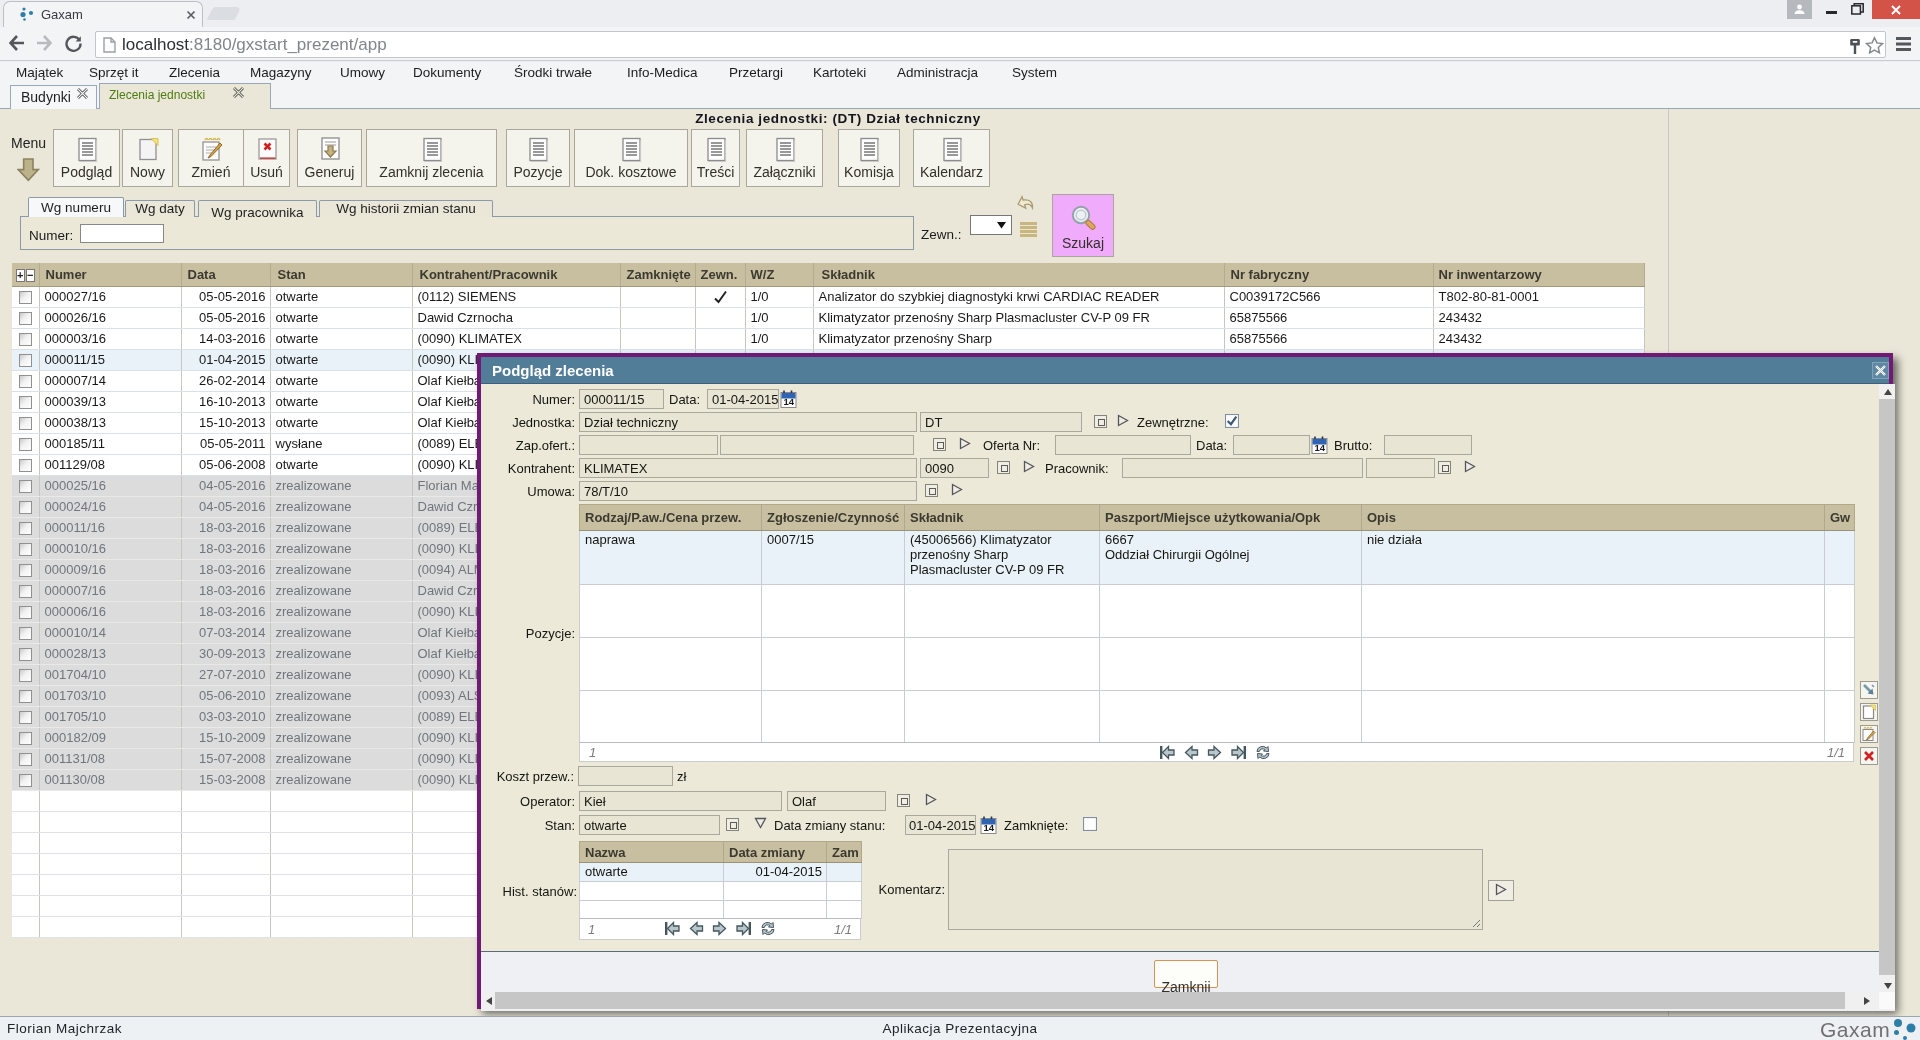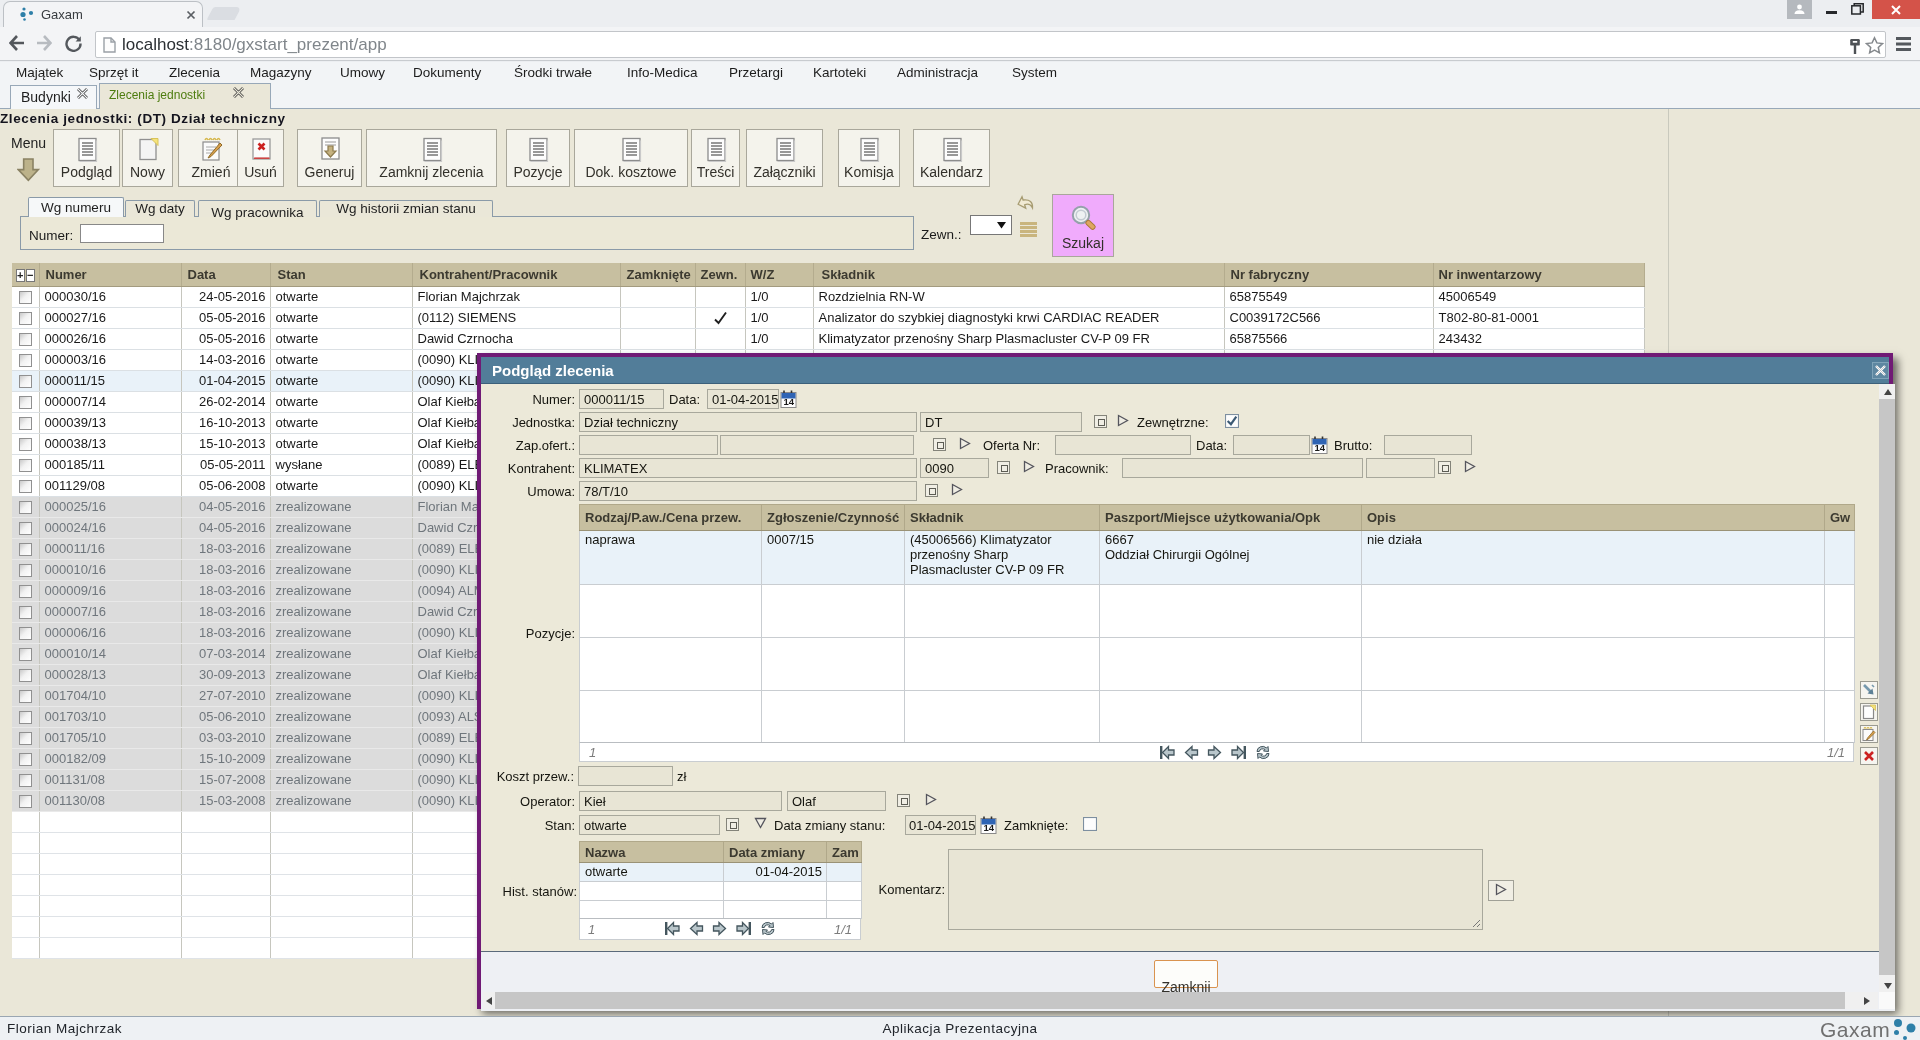--- a/index.html
+++ b/index.html
@@ -10,21 +10,21 @@
 #chrome { position:absolute; left:0; top:0; width:1920px; height:62px; background:#eceef1; }
 #toolbar { position:absolute; left:0; top:27px; width:1920px; height:34px; background:#f3f4f6; border-bottom:1px solid #c8cbcf; }
 #tab { position:absolute; left:3px; top:1px; width:200px; height:26px; background:#f3f4f6; border:1px solid #bcc0c5; border-bottom:none; border-radius:7px 7px 0 0; }
 #urlbar { position:absolute; left:95px; top:31px; width:1791px; height:27px; background:#fff; border:1px solid #c2c5c9; border-radius:2px; }
 
 #appmenu { position:absolute; left:0; top:62px; width:1920px; height:22px; background:#f2f4f6; }
 #apptabs { position:absolute; left:0; top:84px; width:1920px; height:25px; background:#f2f4f6; border-bottom:1px solid #98a8b8; }
 .menuitem { position:absolute; top:3px; font-size:13.5px; color:#1c1c1c; }
 
 #page { position:absolute; left:0; top:109px; width:1920px; height:907px; background:#eae7d8; }
-#ptitle { position:absolute; left:0; top:2px; width:1676px; text-align:left; font-size:13.5px; font-weight:bold; color:#14141e; letter-spacing:0.6px; }
+#ptitle { position:absolute; left:0; top:2px; width:1676px; text-align:center; font-size:13.5px; font-weight:bold; color:#14141e; letter-spacing:0.6px; }
 .tbtn { position:absolute; top:20px; height:58px; background:#f4f3ec; border:1px solid #a9a79b; text-align:center; font-size:14px; color:#32302a; }
 .tbtn .lbl { position:absolute; bottom:6px; left:0; right:0; }
 .tbtn svg { position:absolute; top:7px; left:50%; margin-left:-11px; }
 
 .ftab { position:absolute; font-size:13.5px; color:#1e1e1e; text-align:center; border:1px solid #8a9aa8; border-bottom:none; background:#eae7d8; border-radius:2px 2px 0 0; }
 
 #mtable { position:absolute; left:12px; top:154px; border-collapse:collapse; table-layout:fixed; font-size:13px; }
 #mtable td { border-right:1px solid #c6c6be; border-bottom:1px solid #dbe0e4; padding:0 0 0 5px; height:21px; overflow:hidden; white-space:nowrap; color:#191919; background:#fff; }
 #mtable tr.hd td { background:#c7bfa0; border-right:1px solid #b4ac8e; border-bottom:1px solid #a39b7f; font-weight:bold; color:#3c3a30; height:23px; }
 #mtable tr.gr td { background:#dcdcdc; color:#6f767c; border-bottom:1px solid #e9e9e9; }
@@ -174,21 +174,21 @@
     </div>
 <div class="tbtn" style="left:178px;width:66px">
       <svg width="24" height="26" viewBox="0 0 24 26">
         <rect x="3" y="5" width="16" height="18" fill="#fbfbfb" stroke="#8c8c8c" stroke-width="1.2"></rect>
         <path d="M5 3 q1.5 -3 3 0 M9 3 q1.5 -3 3 0 M13 3 q1.5 -3 3 0 M17 3 q1.5 -3 3 0" stroke="#d6b84e" stroke-width="1.6" fill="none"></path>
         <path d="M6 10 h10 M6 13 h10 M6 16 h7" stroke="#aaa" stroke-width="1.2"></path>
         <path d="M20 6 L10 18 L8 21 L11 19.5 L22 8 Z" fill="#d9a04c" stroke="#8f6a28" stroke-width="1"></path>
       </svg>
       <div class="lbl">Zmień</div>
     </div>
-<div class="tbtn" style="left:237px;width:47px">
+<div class="tbtn" style="left:243px;width:47px">
       <svg width="24" height="26" viewBox="0 0 24 26">
         <rect x="3" y="2" width="17" height="20" fill="#fbfbfb" stroke="#9a9a9a" stroke-width="1.3"></rect>
         <path d="M8.5 6.5 L14.5 12.5 M14.5 6.5 L8.5 12.5" stroke="#cc2222" stroke-width="2.6"></path>
         <path d="M4 21.2 h15.5" stroke="#cc4444" stroke-width="1.6"></path>
       </svg>
       <div class="lbl">Usuń</div>
     </div>
 <div class="tbtn" style="left:297px;width:65px">
       <svg width="24" height="26" viewBox="0 0 24 26">
         <rect x="3" y="1" width="17" height="21" fill="#fdfdfd" stroke="#8c8c8c" stroke-width="1.3"></rect>
@@ -289,33 +289,20 @@
           <td style="padding-left:7px">Kontrahent/Pracownik</td>
           <td style="padding-left:6px">Zamknięte</td>
           <td style="padding-left:5px">Zewn.</td>
           <td style="padding-left:5px">W/Z</td>
           <td style="padding-left:8px">Składnik</td>
           <td style="padding-left:6px">Nr fabryczny</td>
           <td style="padding-left:5px">Nr inwentarzowy</td>
         </tr>
 <tr>
           <td class="ct"><span class="rcb"></span></td>
-          <td>000030/16</td>
-          <td class="rt">24-05-2016</td>
-          <td>otwarte</td>
-          <td>Florian Majchrzak</td>
-          <td></td>
-          <td></td>
-          <td>1/0</td>
-          <td>Rozdzielnia RN-W</td>
-          <td>65875549</td>
-          <td>45006549</td>
-        </tr>
-<tr>
-          <td class="ct"><span class="rcb"></span></td>
           <td>000027/16</td>
           <td class="rt">05-05-2016</td>
           <td>otwarte</td>
           <td>(0112) SIEMENS</td>
           <td></td>
           <td class="ct"><svg width="15" height="14" viewBox="0 0 15 14" style="vertical-align:middle">
               <path d="M2 8.5 L5.5 12 L13 1.5" stroke="#1f1f1f" stroke-width="1.9" fill="none"></path>
             </svg></td>
           <td>1/0</td>
           <td>Analizator do szybkiej diagnostyki krwi CARDIAC READER</td>

